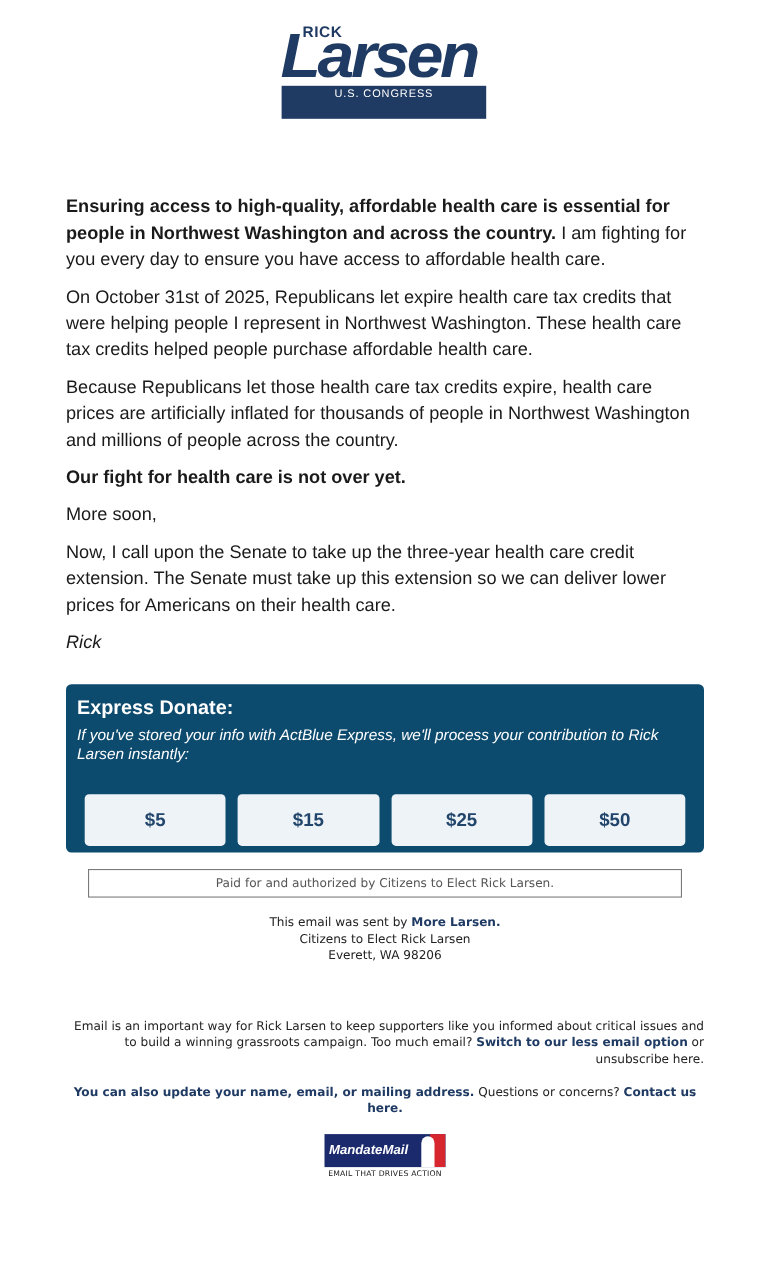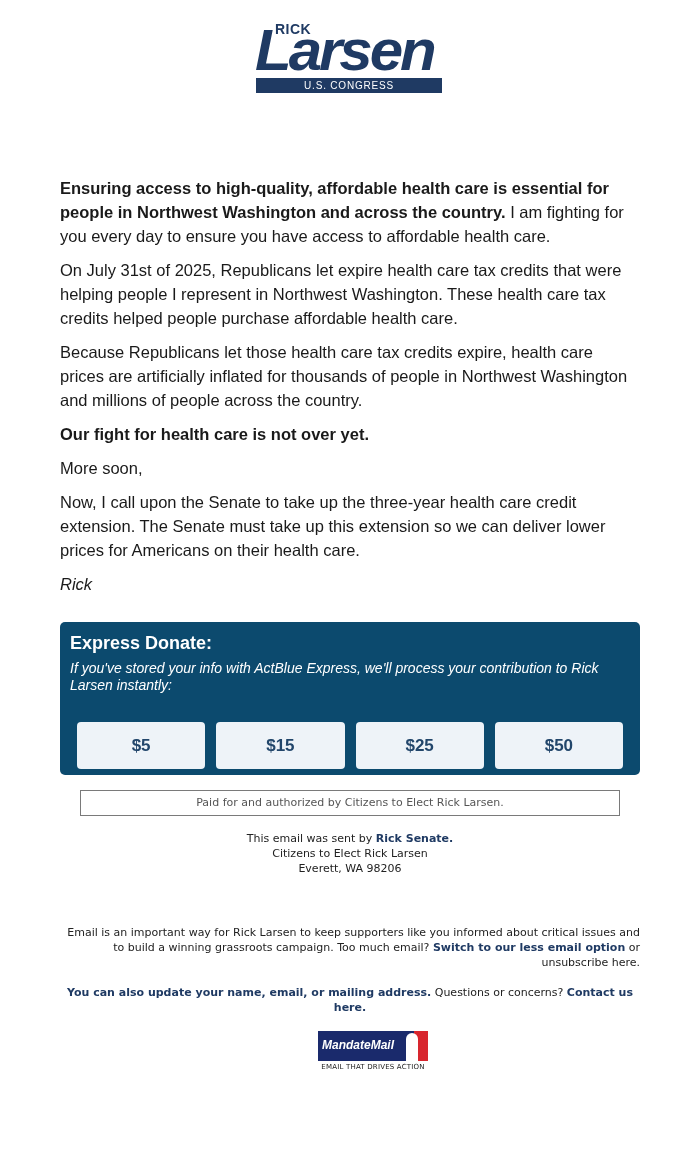--- a/index.html
+++ b/index.html
@@ -1,54 +1,54 @@
 <!DOCTYPE html>
 <html><head>
 <meta charset="utf-8">
 <style>
   html, body { margin:0; padding:0; background:#ffffff; }
   body { width:700px; height:1151px; overflow:hidden; position:relative; font-family:"Liberation Sans", sans-serif; color:#1a1a1a; }
   .logo { position:absolute; left:255px; top:20px; width:188px; height:74px; }
   .logo .rick { position:absolute; left:20px; top:1px; font-family:"Liberation Sans", sans-serif; font-weight:bold; font-size:14px; color:#1f3a63; letter-spacing:0.5px; }
   .logo .larsen { position:absolute; left:0px; top:-4px; font-family:"Liberation Sans", sans-serif; font-weight:bold; font-style:italic; font-size:60px; letter-spacing:-3px; color:#1f3a63; line-height:70px; transform:scaleY(0.95); }
-  .logo .bar { position:absolute; left:1px; top:58px; width:186px; height:15px; background:#1f3a63; color:#ffffff; font-size:10px; text-align:center; line-height:15px; letter-spacing:0.8px; }
+  .logo .bar { position:absolute; left:1px; top:58px; width:186px; height:30px; background:#1f3a63; color:#ffffff; font-size:10px; text-align:center; line-height:15px; letter-spacing:0.8px; }
   .content { position:absolute; left:60px; top:132px; width:580px; font-size:16.5px; line-height:24px;margin-top:44px; }
   .content p { margin:0 0 10px 0; }
   .content b { font-weight:bold; }
   .sig { font-style:italic; }
   .donate { position:absolute; left:60px; top:622px; width:580px; height:153px; background:#0c4a6e; border-radius:5px; color:#ffffff; }
   .donate .title { position:absolute; left:10px; top:11px; font-weight:bold; font-size:18px; }
   .donate .desc { position:absolute; left:10px; top:38px; width:550px; font-style:italic; font-size:14px; line-height:17px; }
   .donate .btns { position:absolute; left:17px; top:100px; width:546px; display:flex; gap:11px; }
   .donate .btn { flex:1; height:47px; background:#eef3f8; border-radius:4px; color:#22466b; font-weight:bold; font-size:17px; display:flex; align-items:center; justify-content:center; cursor:pointer; }
   .paidby { position:absolute; left:80px; top:790px; width:538px; height:24px; border:1px solid #7a7a7a; text-align:center; font-family:"DejaVu Sans", sans-serif; font-size:11px; line-height:24px; color:#555555; }
   .footer { position:absolute; left:60px; width:580px; text-align:center; font-family:"DejaVu Sans", sans-serif; font-size:11px; line-height:15px; color:#222222; }
   .footer a, .footer .lnk { color:#1f3a63; font-weight:bold; text-decoration:none; }
   .addr { top:831px; }
   .optout { top:925px;text-align:right; }
   .update { top:985px; }
-  .mm { position:absolute; left:295px; top:1031px; width:110px; height:42px;margin-left:23px; }
+  .mm { position:absolute; left:295px; top:1031px; width:110px; height:42px; }
   .mm .top { position:absolute; left:0; top:0; width:110px; height:30px; background:#1a2a6c; overflow:hidden; }
   .mm .top .txt { position:absolute; left:4px; top:7px; color:#ffffff; font-weight:bold; font-style:italic; font-size:12px; font-family:"Liberation Sans", sans-serif; }
   .mm .top .stripe { position:absolute; right:0; top:0; width:14px; height:30px; background:#d8262e; }
   .mm .top .fig { position:absolute; right:10px; top:2px; width:12px; height:28px; background:#ffffff; border-radius:6px 6px 0 0; }
   .mm .bot { position:absolute; left:0; top:31px; width:110px; height:11px; font-size:7px; line-height:11px; text-align:center; color:#1a1a1a; font-family:"DejaVu Sans", sans-serif; letter-spacing:0.2px; }
 </style>
 </head>
 <body>
 
 <div class="logo">
   <span class="larsen">Larsen</span>
   <span class="rick">RICK</span>
   <div class="bar">U.S. CONGRESS</div>
 </div>
 
 <div class="content">
   <p><b>Ensuring access to high-quality, affordable health care is essential for people in Northwest Washington and across the country.</b><span> I am fighting for you every day to ensure you have access to affordable health care.</span></p>
-  <p>On July 31st of 2025, Republicans let expire health care tax credits that were helping people I represent in Northwest Washington. These health care tax credits helped people purchase affordable health care.</p>
+  <p>On October 31st of 2025, Republicans let expire health care tax credits that were helping people I represent in Northwest Washington. These health care tax credits helped people purchase affordable health care.</p>
   <p>Because Republicans let those health care tax credits expire, health care prices are artificially inflated for thousands of people in Northwest Washington and millions of people across the country.</p>
   <p><b>Our fight for health care is not over yet.</b></p>
   <p>More soon,</p>
   <p>Now, I call upon the Senate to take up the three-year health care credit extension. The Senate must take up this extension so we can deliver lower prices for Americans on their health care.</p>
   <p class="sig">Rick</p>
 </div>
 
 <div class="donate">
   <div class="title">Express Donate:</div>
   <div class="desc">If you've stored your info with ActBlue Express, we'll process your contribution to Rick Larsen instantly:</div>
@@ -56,21 +56,21 @@
     <div class="btn">$5</div>
     <div class="btn">$15</div>
     <div class="btn">$25</div>
     <div class="btn">$50</div>
   </div>
 </div>
 
 <div class="paidby">Paid for and authorized by Citizens to Elect Rick Larsen.</div>
 
 <div class="footer addr">
-  <div><span>This email was sent by </span><a>Rick Senate.</a></div>
+  <div><span>This email was sent by </span><a>More Larsen.</a></div>
   <div>Citizens to Elect Rick Larsen</div>
   <div>Everett, WA 98206</div>
 </div>
 
 <div class="footer optout">
   <span>Email is an important way for Rick Larsen to keep supporters like you informed about critical issues and to build a winning grassroots campaign. Too much email? </span><a>Switch to our less email option</a><span> or unsubscribe here.</span>
 </div>
 
 <div class="footer update">
   <a>You can also update your name, email, or mailing address.</a><span> Questions or concerns? </span><a>Contact us here.</a>

